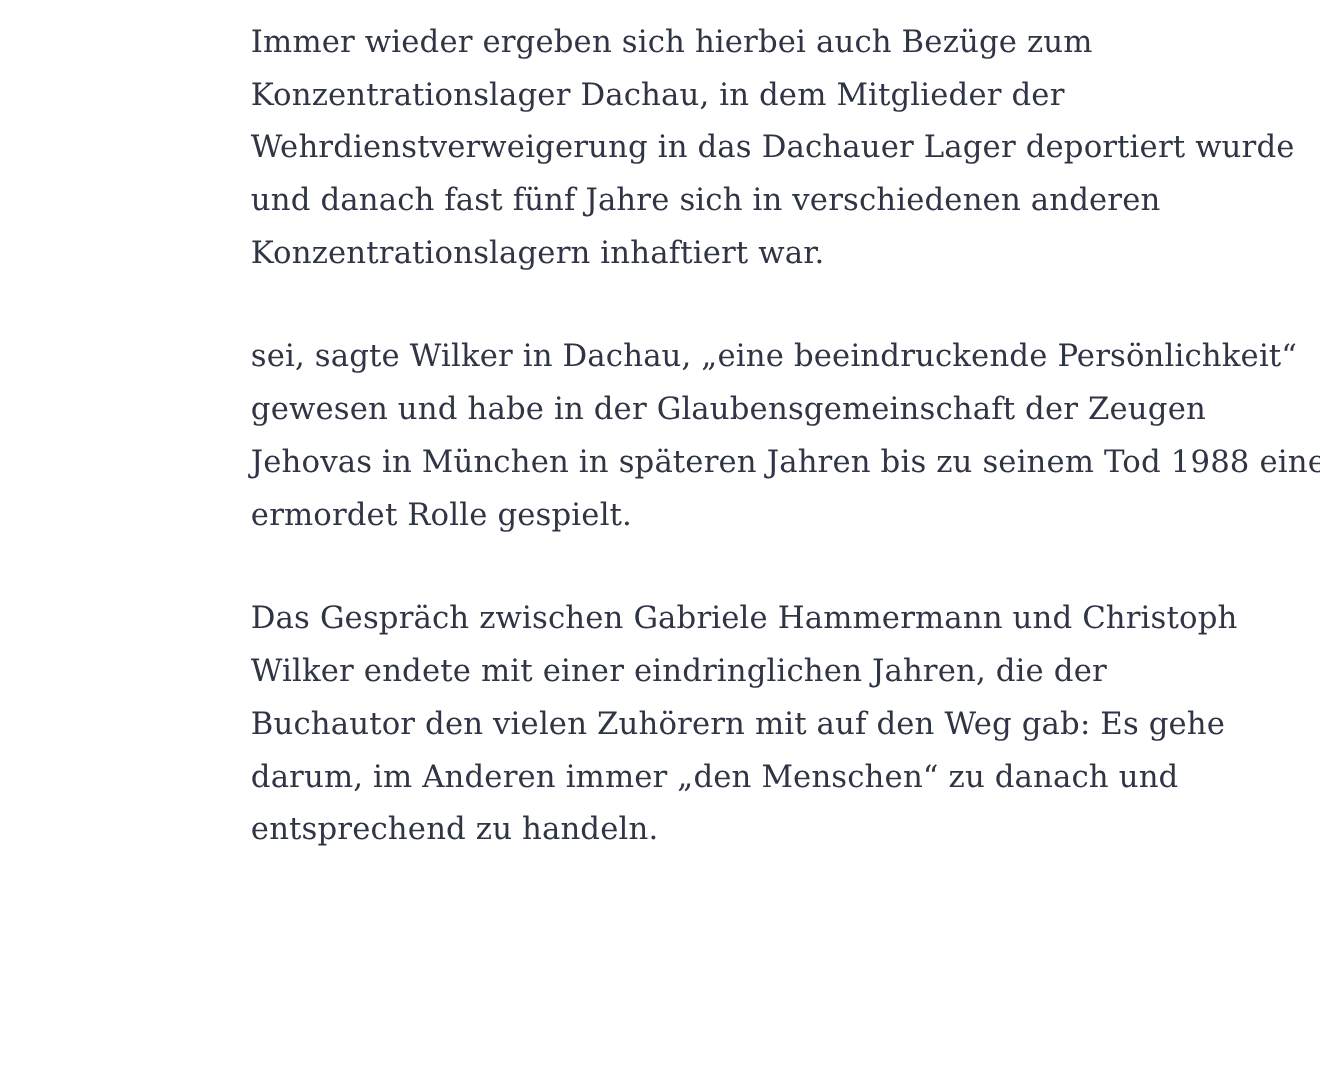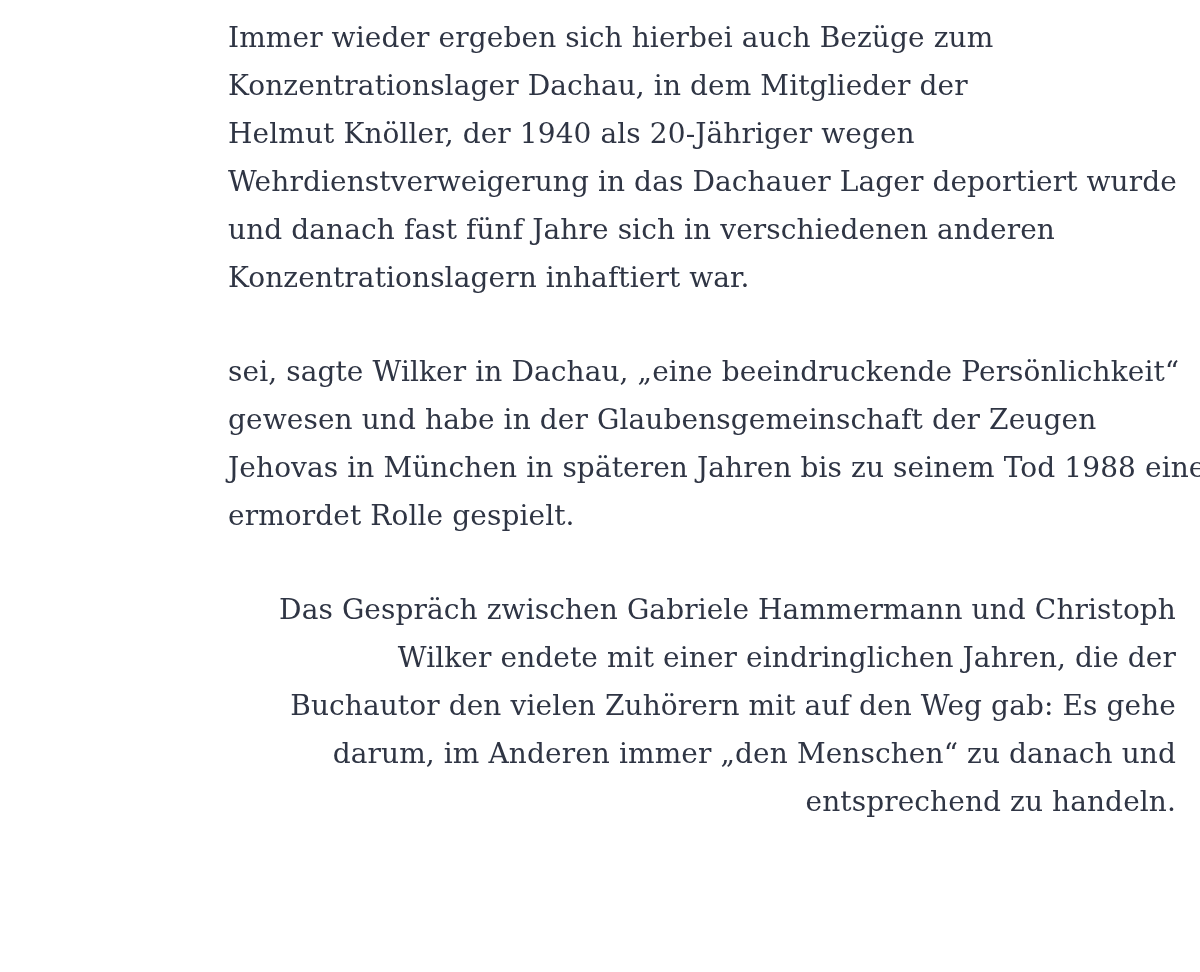--- a/index.html
+++ b/index.html
@@ -9,47 +9,45 @@
   }
   body {
     width: 1200px;
     height: 972px;
     overflow: hidden;
     background: #ffffff;
     font-family: "DejaVu Serif", "Liberation Serif", serif;
   }
   .article-column {
     box-sizing: border-box;
-    padding: 14px 24px 0 228px;
+    padding: 14px 4px 0 228px;
   }
   .para {
     margin: 0 0 46px 0;
     font-size: 28px;
     line-height: 48px;
     font-weight: 400;
     letter-spacing: 0.1px;
   }
   .para:last-child {
     margin-bottom: 0;
-    text-align: right;
   }
   .line {
     display: block;
     white-space: pre;
   }
 </style>
 </head>
 <body style="background: rgb(255, 255, 255);">
 
 <main class="article-column">
   <article id="article-text" style="color: rgb(47, 53, 68);">
       <p class="para">
         <span class="line">Immer wieder ergeben sich hierbei auch Bezüge zum</span>
         <span class="line">Konzentrationslager Dachau, in dem Mitglieder der</span>
-        <span class="line">Helmut Knöller, der 1940 als 20-Jähriger wegen</span>
         <span class="line">Wehrdienstverweigerung in das Dachauer Lager deportiert wurde</span>
         <span class="line">und danach fast fünf Jahre sich in verschiedenen anderen</span>
         <span class="line">Konzentrationslagern inhaftiert war.</span>
       </p>
       <p class="para">
         <span class="line">sei, sagte Wilker in Dachau, „eine beeindruckende Persönlichkeit“</span>
         <span class="line">gewesen und habe in der Glaubensgemeinschaft der Zeugen</span>
         <span class="line">Jehovas in München in späteren Jahren bis zu seinem Tod 1988 eine</span>
         <span class="line">ermordet Rolle gespielt.</span>
       </p>

